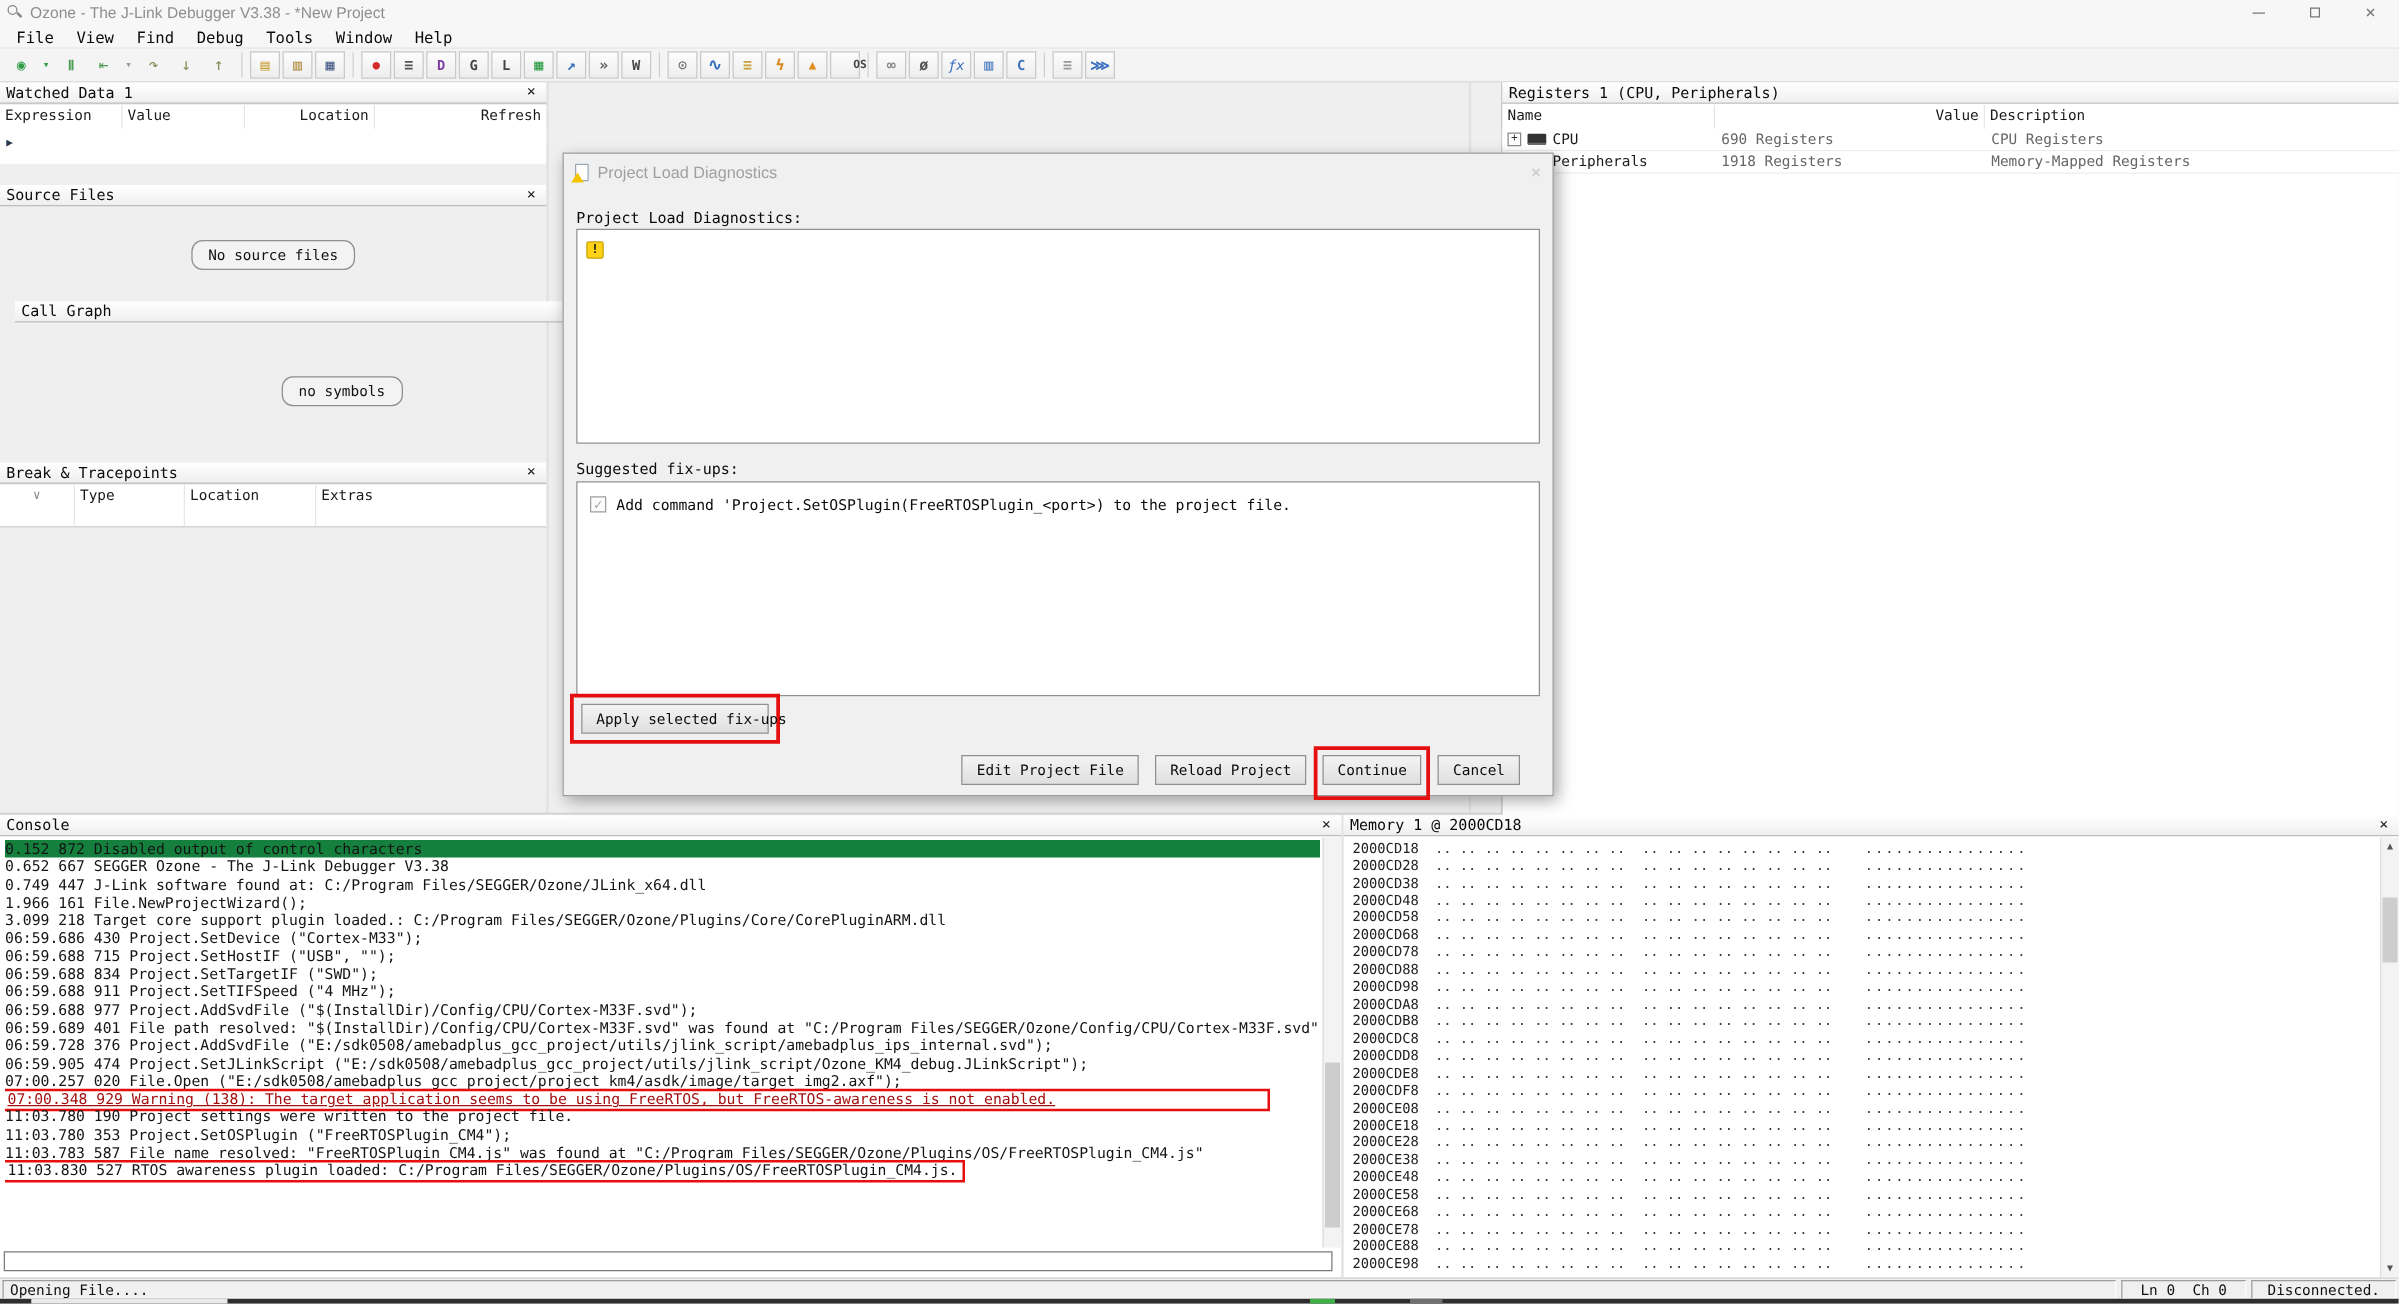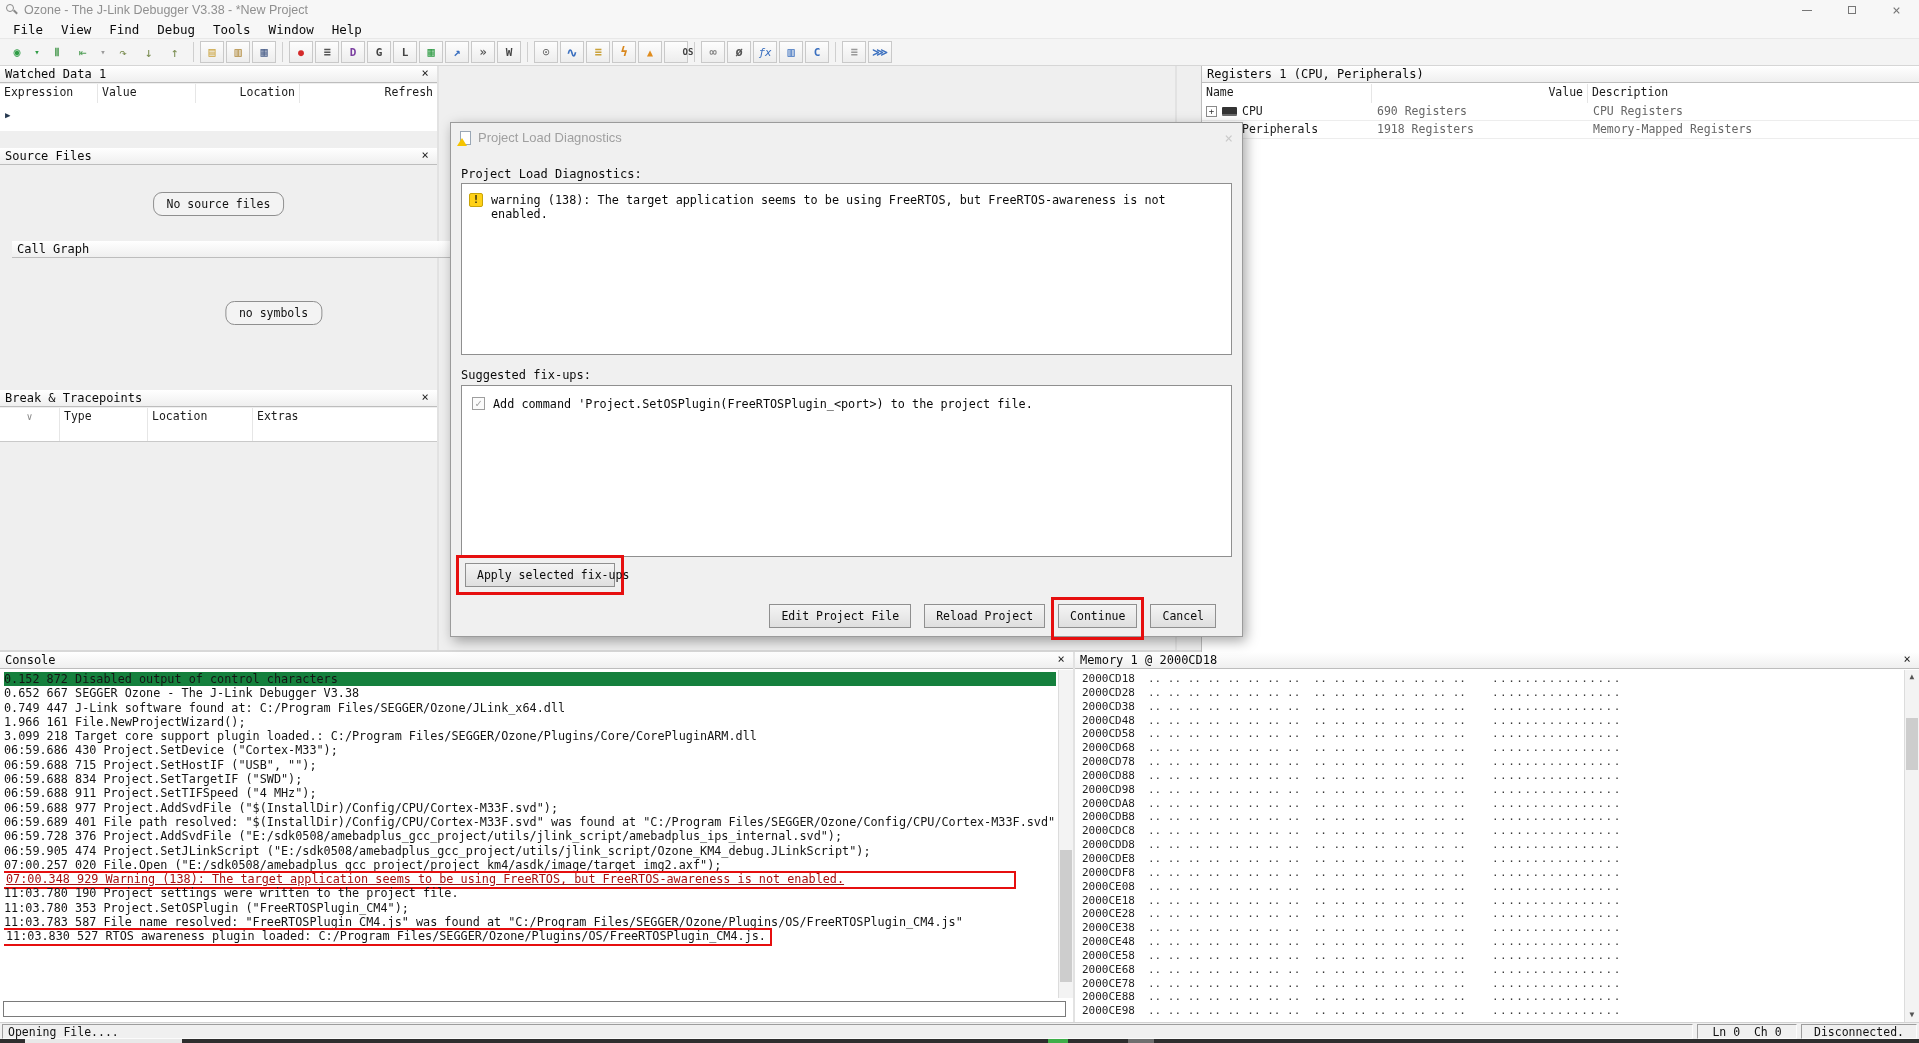--- a/index.html
+++ b/index.html
@@ -42,21 +42,21 @@
   
   #watched { left:0; top:66px; width:437px; height:82px; }
   #watched .grid { grid-template-columns:98px 98px 104px 137px; }
   #watched .emptyrow { position:absolute; left:0; right:0; top:37px; height:28px; background:#fff; }
   .prompt-arrow { position:absolute; left:5px; top:7px; font-size:9px; color:#26384f; }
 
   #sourcefiles { left:0; top:148px; width:437px; height:93px; }
   #callgraph { left:12px; top:241px; width:523px; height:129px; }
   .pill { position:absolute; left:50%; transform:translateX(-50%); border:1px solid #8f8f8f; border-radius:9px; background:#f3f3f3; font-size:11.5px; padding:4px 13px; white-space:nowrap; color:#111; }
 
-  #breakpoints { left:0; top:370px; width:437px; height:282px;margin-top:20px; }
+  #breakpoints { left:0; top:370px; width:437px; height:282px; }
   #breakpoints .grid { grid-template-columns:60px 88px 105px 184px; }
   .chev { color:#8a8a8a; font-size:10px; text-align:center; display:block; }
 
   
   #registers { left:1177px; top:66px; width:742px; height:586px; background:#fff; border-left:1px solid #bdbdbd;margin-left:24px; }
   #registers .grid { grid-template-columns:170px 216px 356px; }
   .rrow { display:grid; grid-template-columns:170px 216px 356px; height:18px; line-height:17px; border-bottom:1px solid #ededed; background:#fff; font-size:11.5px; }
   .rrow .name { padding-left:4px; display:flex; align-items:center; gap:5px; color:#1a1a1a; white-space:nowrap; overflow:hidden; }
   .rrow .val, .rrow .desc { color:#666; padding-left:5px; white-space:nowrap; overflow:hidden; }
   .expand { width:11px; height:11px; border:1px solid #8a8a8a; background:#fff; font-size:9px; line-height:9px; text-align:center; color:#333; flex:none; }
@@ -373,21 +373,20 @@
 <div id="dialog">
   <div class="dlg-titlebar">
     <span class="dlgdoc"></span>
     <span class="dlg-title">Project Load Diagnostics</span>
     <span class="dlg-x">×</span>
   </div>
   <div class="dlabel" style="top:44px;">Project Load Diagnostics:</div>
   <div class="dbox" style="top:60px;">
     <div class="warnrow">
       <span class="warnicon">!</span>
-      <span>warning (138): The target application seems to be using FreeRTOS, but FreeRTOS-awareness is not enabled.</span>
     </div>
   </div>
   <div class="dlabel" style="top:245px;">Suggested fix-ups:</div>
   <div class="dbox" style="top:262px;" id="fixups-box">
       <label class="fixup-row">
         <span class="cb checked disabled">✓</span>
         <span>Add command 'Project.SetOSPlugin(FreeRTOSPlugin_&lt;port&gt;) to the project file.</span>
       </label>
     </div>
   <div class="red-rect" id="apply-rect"></div>

